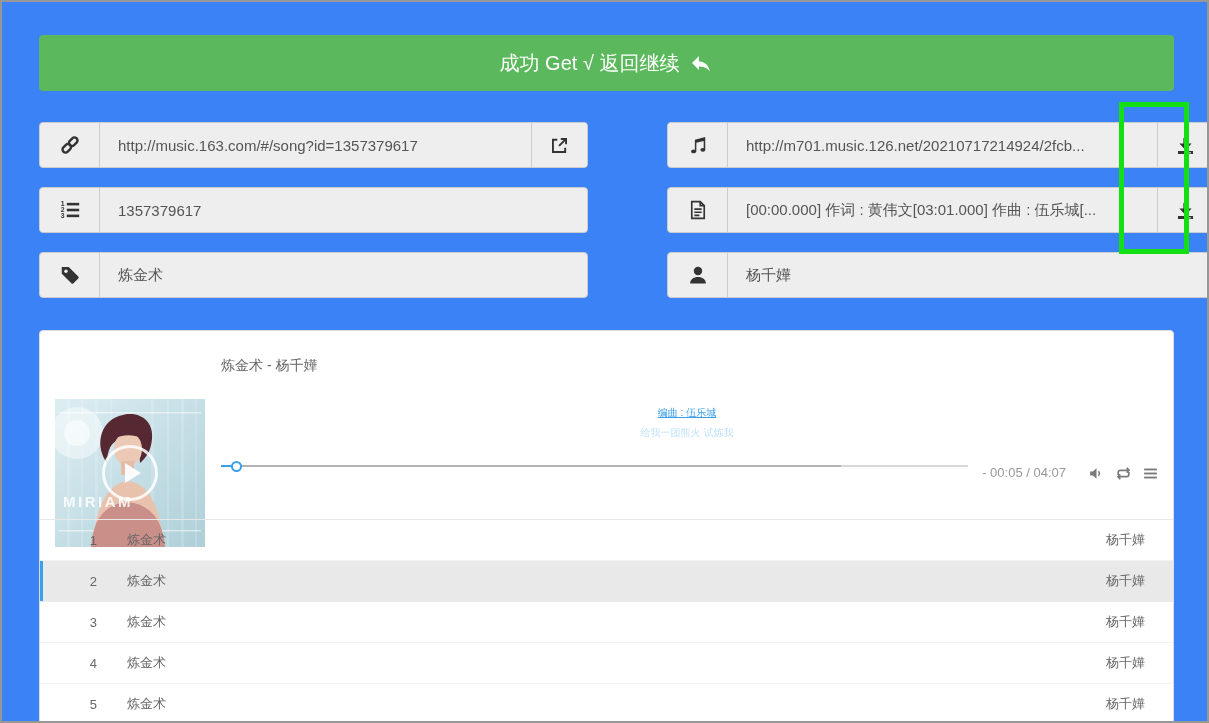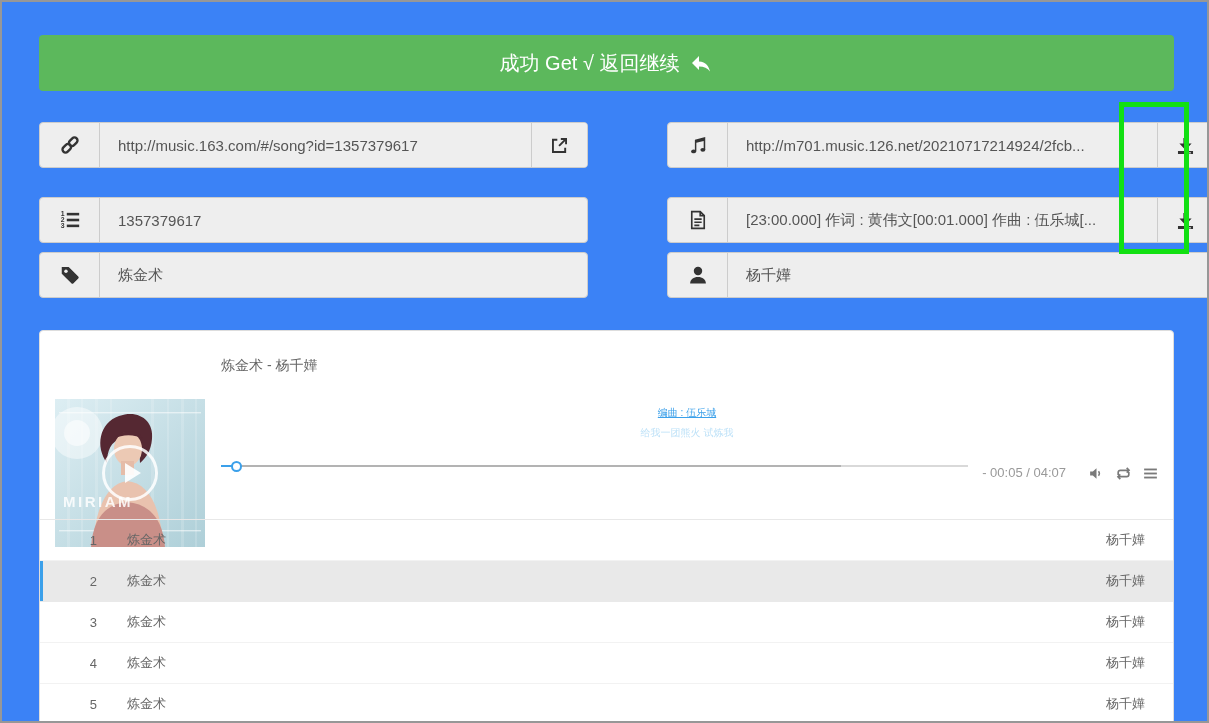--- a/index.html
+++ b/index.html
@@ -19,21 +19,21 @@
   .banner svg { width:24px; height:24px; }
   
   .fieldgrid { position:absolute; left:37px; top:120px; width:1135px; }
   .igroup {
     position:absolute; height:46px; display:flex;
     border:1px solid var(--field-border,#ccc); border-radius:4px;
     background:var(--field-bg,#eee); overflow:hidden;
   }
   .col-l { left:0; width:549px; }
   .col-r { left:588px; width:547px;margin-left:40px; }
-  .r0 { top:0;text-align:right; } .r1 { top:75px;text-align:right; } .r2 { top:130px; }
+  .r0 { top:0;text-align:right; } .r1 { top:65px;text-align:right; } .r2 { top:130px; }
   .addon {
     width:60px; display:flex; align-items:center; justify-content:center;
     border-right:1px solid var(--field-border,#ccc); color:#333; flex:none;
   }
   .addon svg { width:22px; height:22px; }
   .ivalue {
     flex:1; display:flex; align-items:center; padding:0 14px 0 18px;
     font-size:15px; color:#555; white-space:nowrap; overflow:hidden;
   }
   .ibtn {
@@ -176,21 +176,21 @@
     </div>
 
     <div class="igroup col-r r1">
       <span class="addon">
         <svg viewBox="0 0 24 24" fill="none" stroke="currentColor" stroke-width="1.8">
             <path d="M5.2 2.8 h9.2 l4.4 4.4 v14 H5.2 Z"></path>
             <path d="M14.4 2.8 v4.4 h4.4"></path>
             <path d="M8 11 h8 M8 14.4 h8 M8 17.8 h5.5"></path>
           </svg>
       </span>
-      <span class="ivalue">[23:00.000] 作词 : 黄伟文[00:01.000] 作曲 : 伍乐城[...</span>
+      <span class="ivalue">[00:00.000] 作词 : 黄伟文[03:01.000] 作曲 : 伍乐城[...</span>
       <span class="ibtn">
         <svg viewBox="0 0 24 24" fill="currentColor">
             <path d="M9.6 3.4 h4.8 v6.4 h4.6 L12 17 5 9.8 h4.6 Z"></path>
             <path d="M3.4 18.4 h17.2 v3.4 H3.4 Z"></path>
             <rect x="15.6" y="19.8" width="2.6" height="1.2" fill="#eee"></rect>
           </svg>
       </span>
     </div>
 
     <div class="igroup col-r r2">

